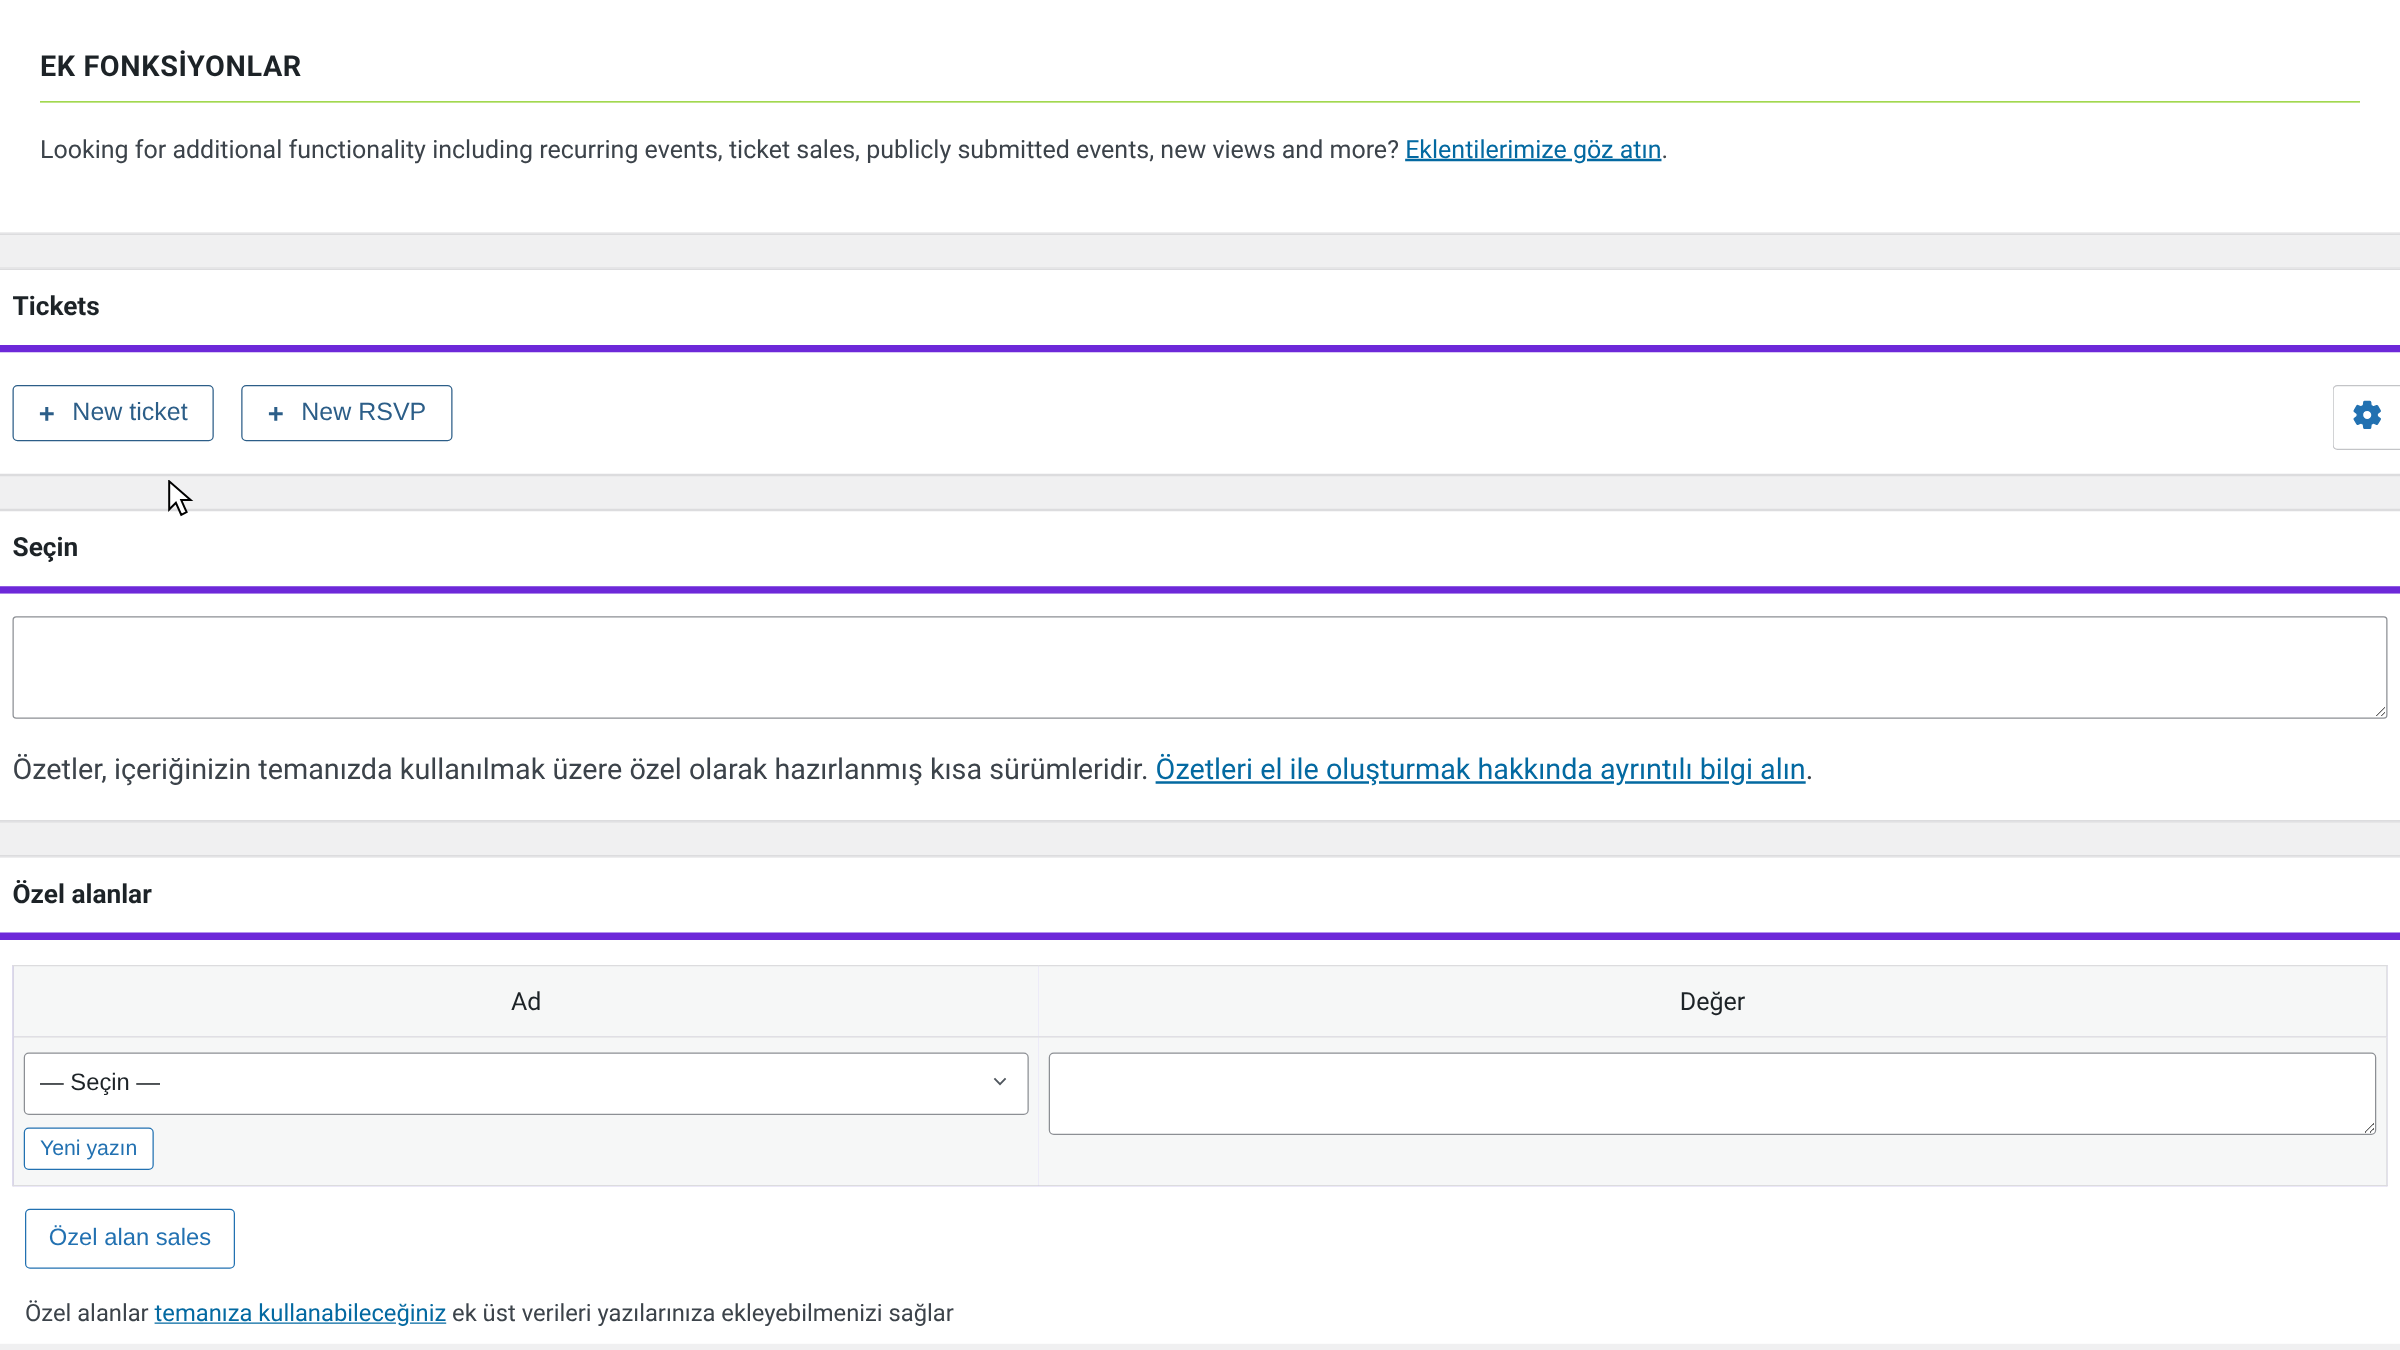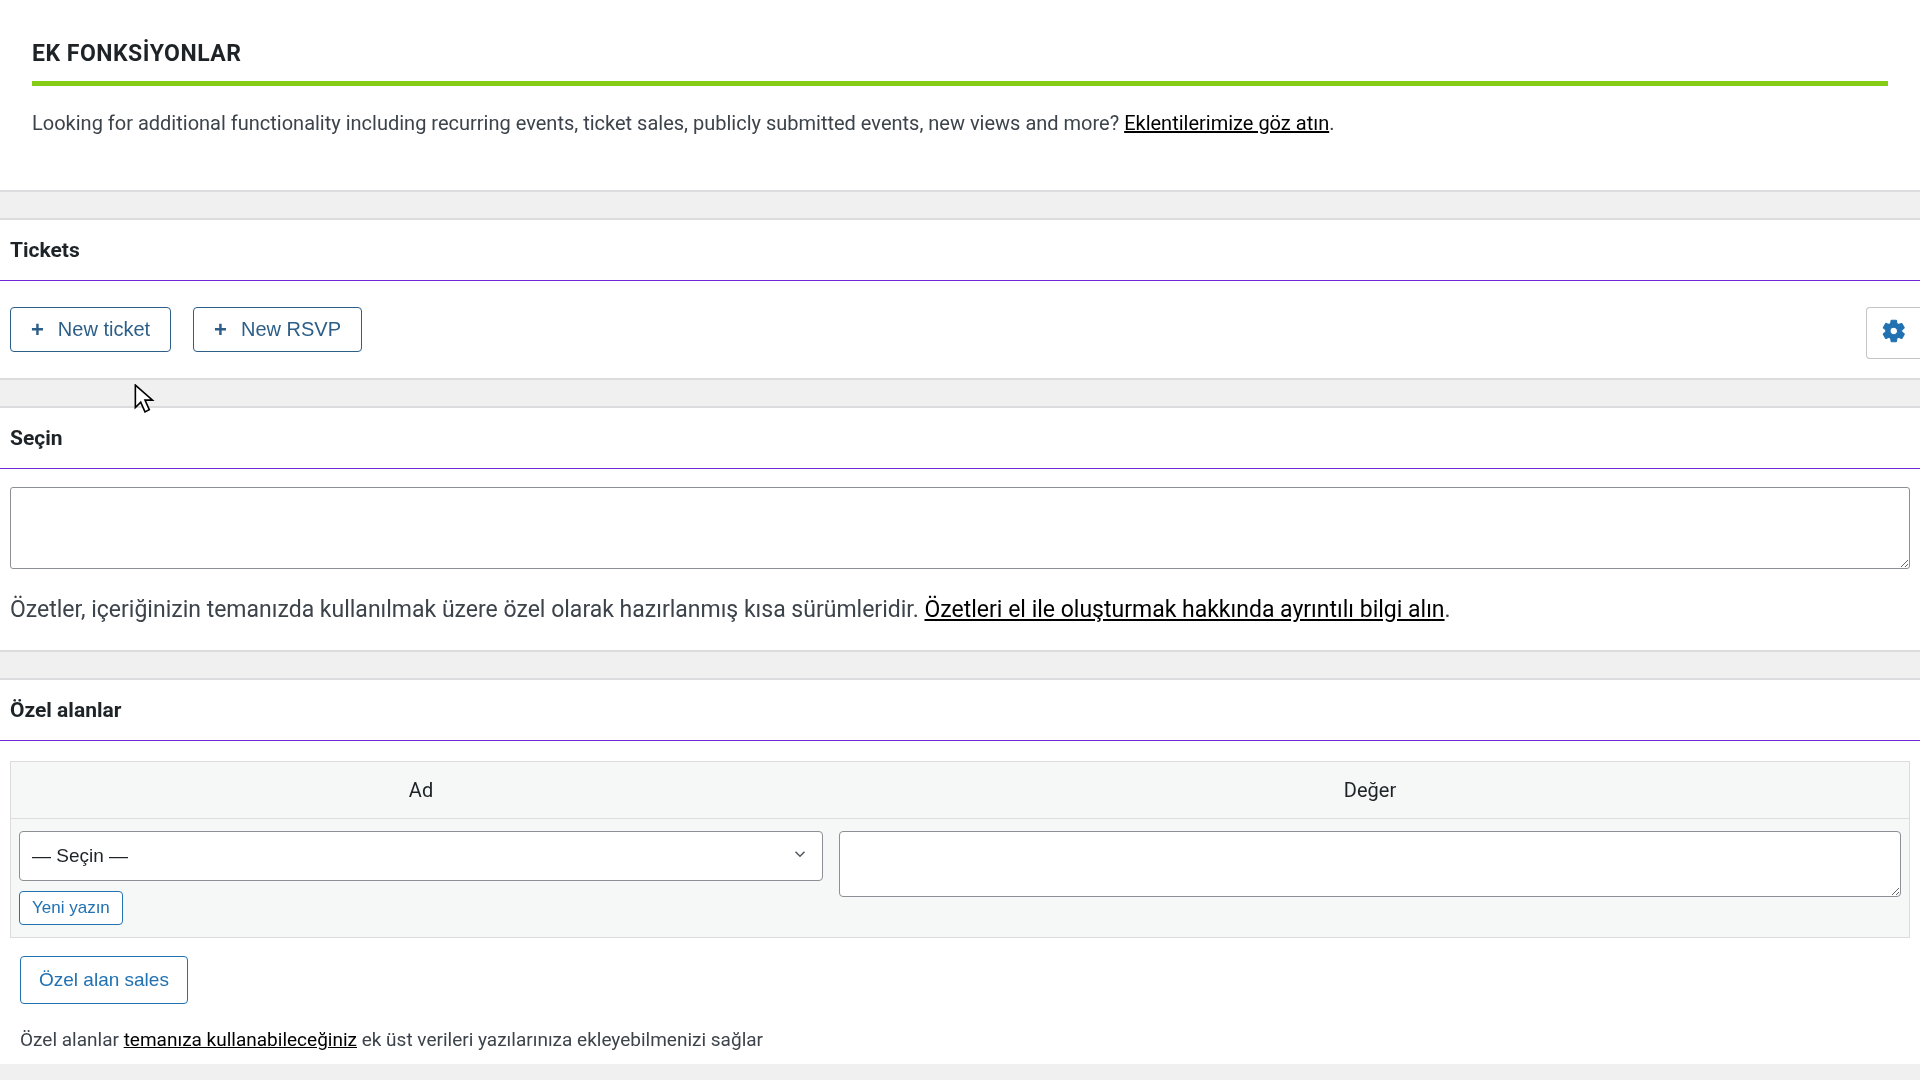--- a/index.html
+++ b/index.html
@@ -15,37 +15,37 @@
     padding: 40px 32px 52px 32px;
     background: #fff;
     border-bottom: 1px solid #dcdcde;
   }
   .top-title {
     font-size: 23px;
     font-weight: 700;
     color: #1d2327;
     letter-spacing: 0.5px;
     padding-bottom: 14px;
-    border-bottom: 5px solid #84cc16;
+    border-bottom: 1px solid #84cc16;
   }
   .top-desc {
     font-size: 20px;
     color: #3c434a;
     margin-top: 22px;
     line-height: 1.5;
   }
   .link {
-    color: #000000;
+    color: #0369a1;
     text-decoration: underline;
     cursor: pointer;
   }
   .panel-header {
     background: #fff;
     border-top: 1px solid #dcdcde;
-    border-bottom: 1px solid #6d28d9;
+    border-bottom: 6px solid #6d28d9;
     padding: 18px 10px;
     font-size: 21px;
     font-weight: 700;
     color: #1d2327;
   }
   .tickets-body {
     background: #fff;
     padding: 26px 10px;
     display: flex;
     align-items: center;

